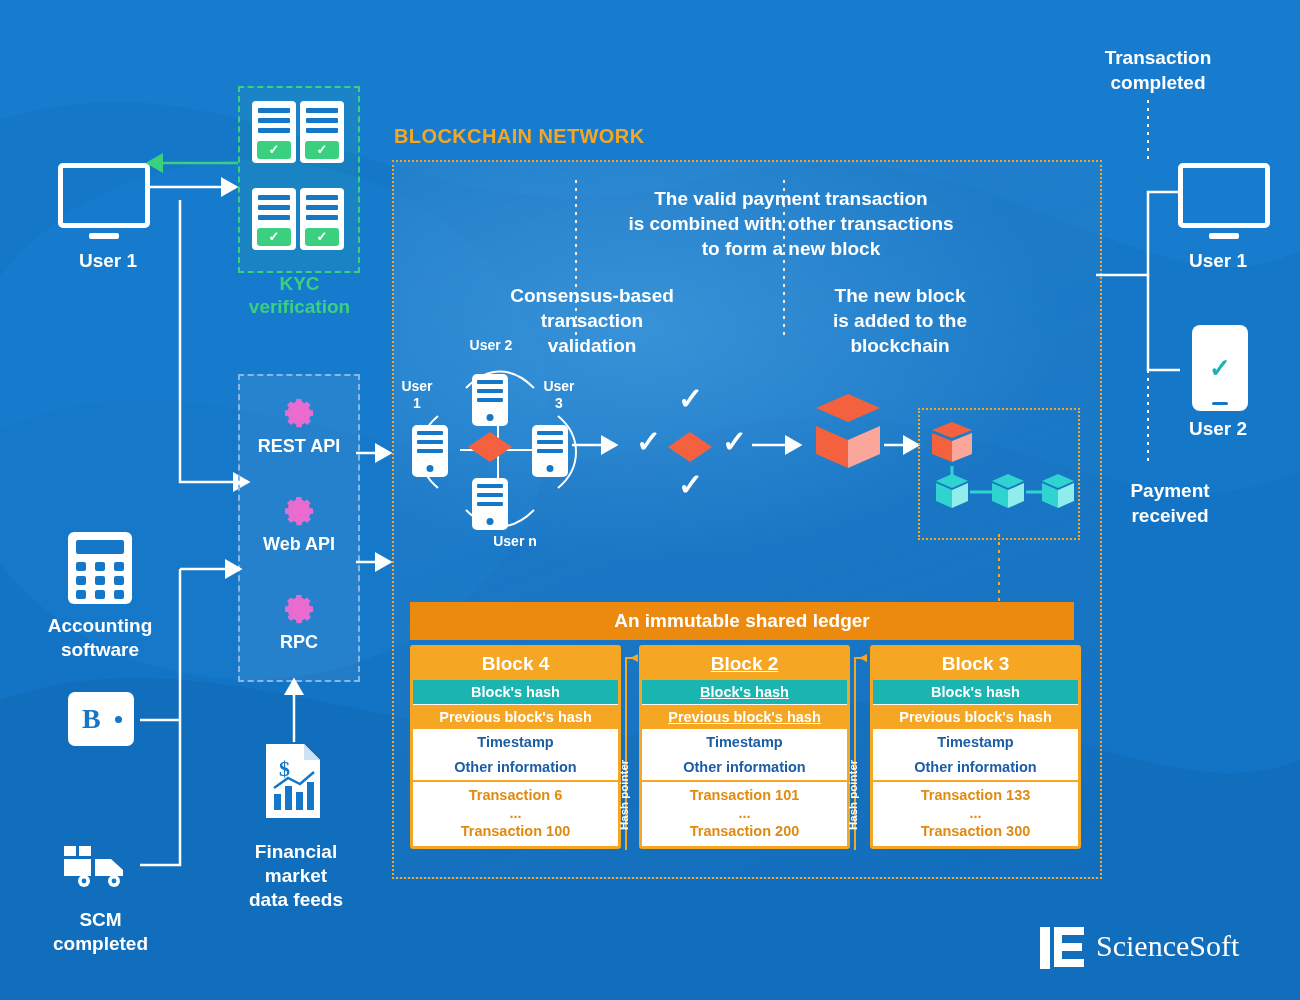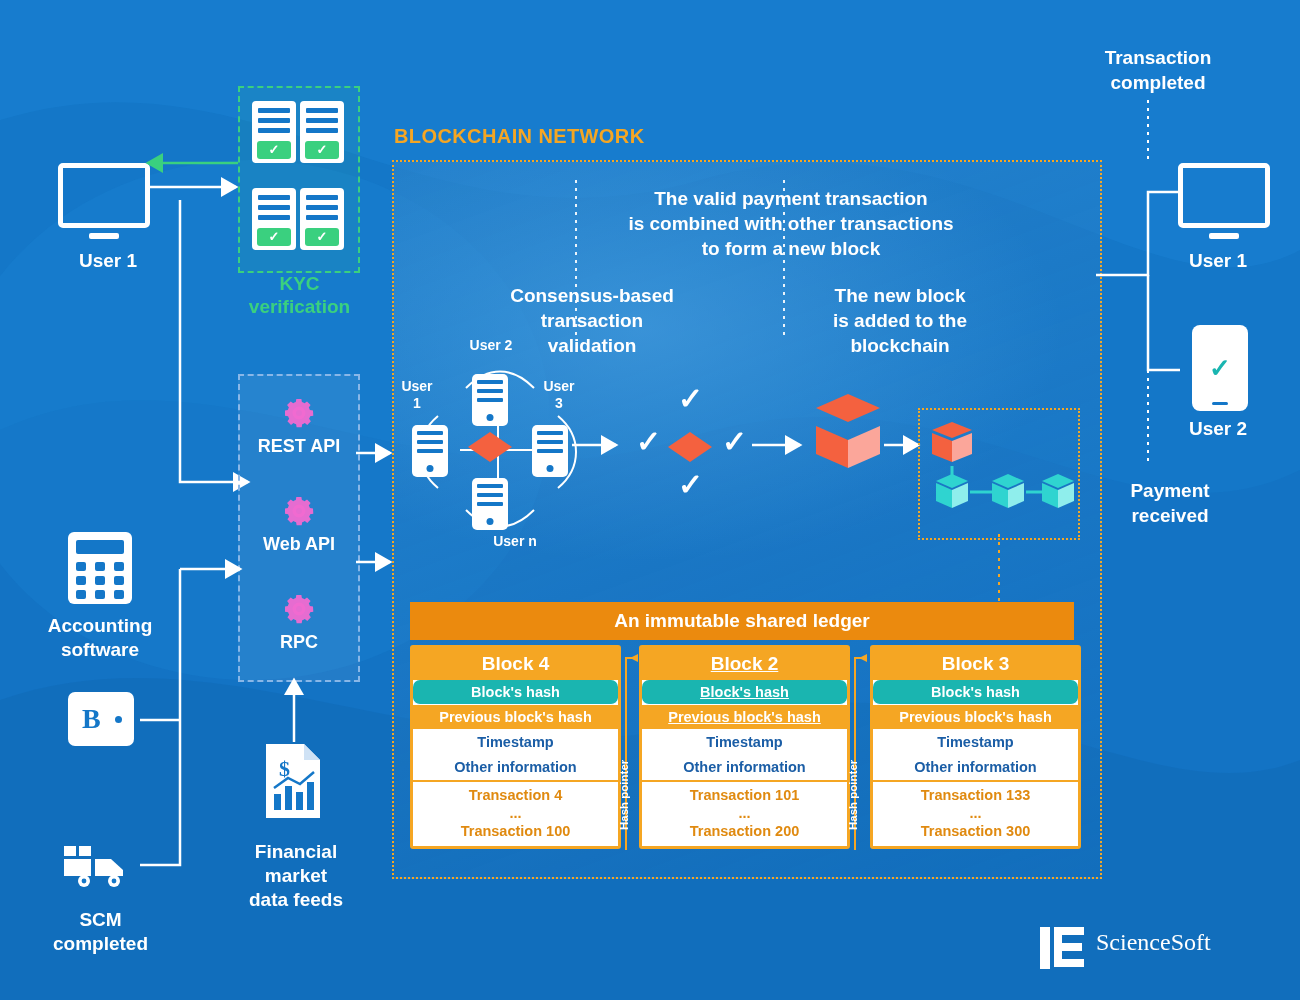--- a/index.html
+++ b/index.html
@@ -109,21 +109,21 @@
   .ledger-bar{
     left:410px;top:602px;width:664px;height:38px;background:#eb8a0e;
     text-align:center;font-size:19px;font-weight:bold;line-height:38px;
   }
   .block{
     position:absolute;top:645px;width:205px;
     border:3px solid #f5a623;background:#fff;border-radius:3px;overflow:hidden;
   }
   .block .hdr{background:#f5a623;color:#fff;font-size:19px;font-weight:bold;text-align:center;padding:5px 0;}
   .block .row{font-size:14.5px;font-weight:bold;text-align:center;padding:4px 0;color:#1b4f86;border-bottom:1px solid #fff;}
-  .block .row.teal{background:#1ab5b0;color:#fff;border-radius:7px;}
+  .block .row.teal{background:#1ab5b0;color:#fff;}
   .block .row.orange{background:#f5a623;color:#fff;}
   .block .row.plain{color:#1b5ea6;background:#fff;}
   .block .tx{font-size:14.5px;font-weight:bold;text-align:center;color:#e08a10;padding:4px 0 6px;line-height:18px;border-top:2px solid #f5a623;}
   .hashptr{
     position:absolute;width:14px;font-size:11.5px;color:#fff;font-weight:bold;
     writing-mode:vertical-rl;text-orientation:mixed;transform:rotate(180deg);
   }
 
   
   .right-title{left:1078px;top:45px;width:160px;text-align:center;font-size:19px;font-weight:bold;line-height:25px;}
@@ -132,21 +132,21 @@
   .phone{
     left:1192px;top:325px;width:56px;height:86px;background:#fff;border-radius:8px;
   }
   .phone .chk{position:absolute;left:50%;top:28px;transform:translateX(-50%);color:#1ab5b0;font-size:26px;font-weight:bold;}
   .phone .home{position:absolute;left:50%;bottom:6px;transform:translateX(-50%);width:16px;height:3px;background:#1477c8;border-radius:2px;}
   .user2-right-label{left:1148px;top:418px;width:140px;text-align:center;font-size:19px;font-weight:bold;}
   .payment-received{left:1090px;top:478px;width:160px;text-align:center;font-size:19px;font-weight:bold;line-height:25px;}
 
   
   .logo{left:1040px;top:925px;width:230px;height:46px;}
-  .logo-text{position:absolute;left:56px;top:4px;font-size:24px;font-family:"Liberation Serif",serif;color:#fff;}
+  .logo-text{position:absolute;left:56px;top:4px;font-size:30px;font-family:"Liberation Serif",serif;color:#fff;}
   svg{overflow:visible;}
 </style>
 </head>
 <body>
 
 <div class="stage">
 
   <svg class="bgwaves" width="1300" height="1000" viewBox="0 0 1300 1000">
     <rect width="1300" height="1000" fill="#1477c8"></rect>
     <path d="M0,120 C260,40 420,260 700,180 C980,100 1150,330 1300,250 L1300,0 L0,0 Z" fill="#1a82d4" opacity="0.55"></path>
@@ -414,21 +414,21 @@
 
   <div class="abs ledger-bar">An immutable shared ledger</div>
 
   <div class="block" style="left:410px;">
     <div class="hdr">Block 4</div>
     <div class="row teal">Block's hash</div>
     <div class="row orange">Previous block's hash</div>
     <div class="row plain">Timestamp</div>
     <div class="row plain">Other information</div>
     <div class="tx">
-      <div>Transaction 4</div>
+      <div>Transaction 6</div>
       <div>...</div>
       <div>Transaction 100</div>
     </div>
   </div>
 
   <div class="block" style="left:639px;text-decoration:underline;">
     <div class="hdr">Block 2</div>
     <div class="row teal">Block's hash</div>
     <div class="row orange">Previous block's hash</div>
     <div class="row plain">Timestamp</div>

